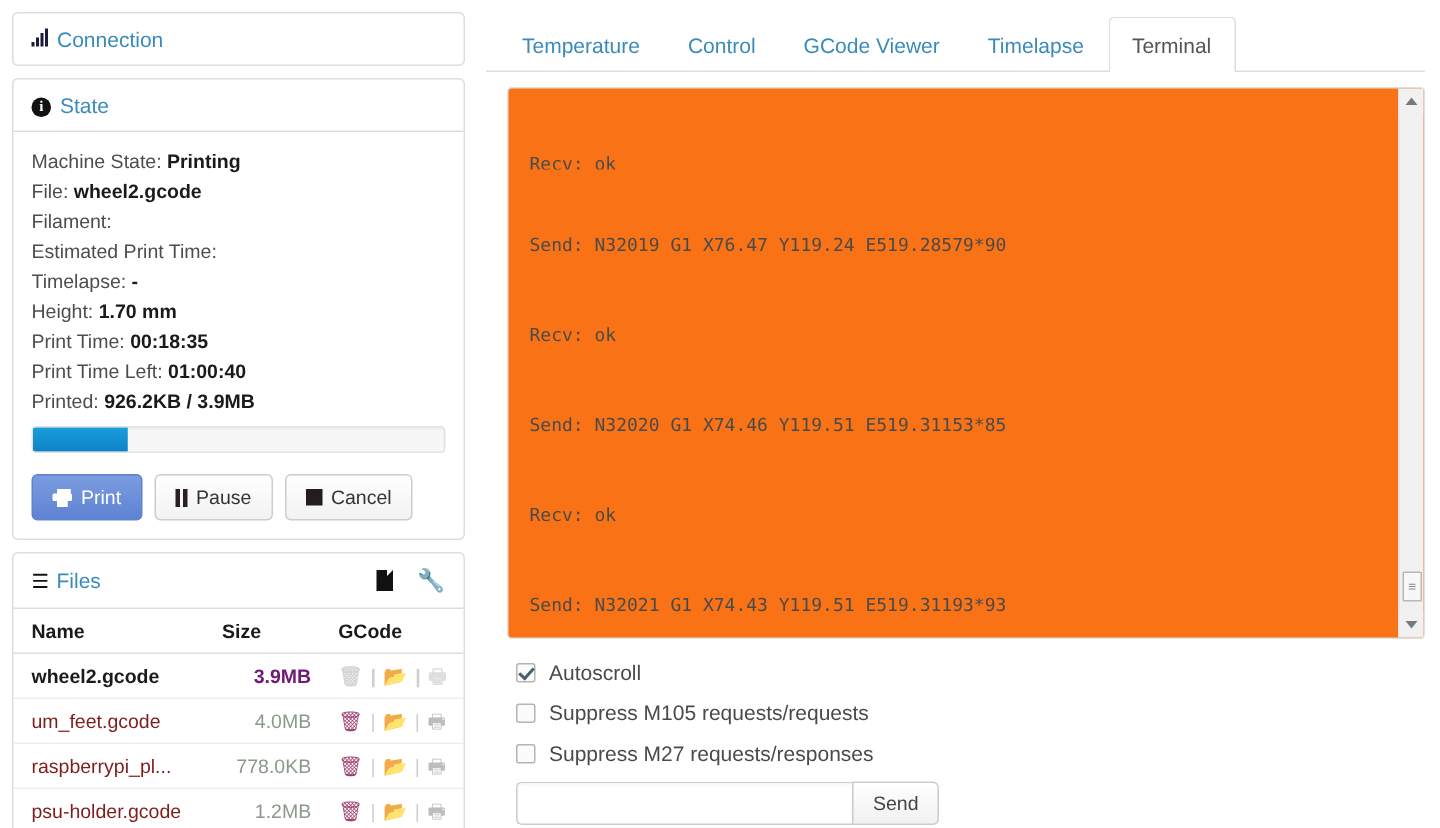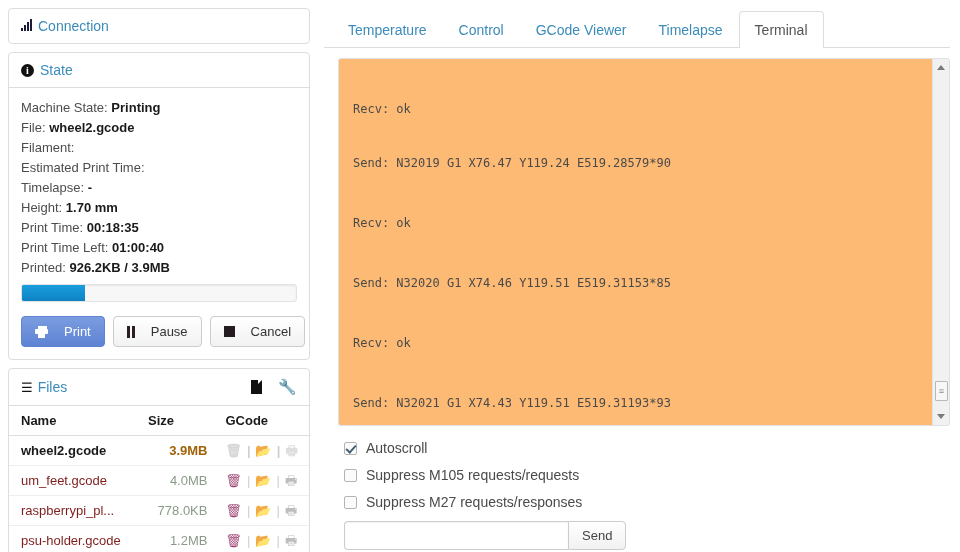--- a/index.html
+++ b/index.html
@@ -90,21 +90,21 @@
     box-shadow: inset 0 1px 2px rgba(0,0,0,.07);
   }
   .progress-bar {
     height: 100%;
     background: #0e90d2;
     background-image: linear-gradient(to bottom, #1a9ede, #0e82c4);
   }
 
   .btn-row { margin-top: 14px; display: flex; gap: 8px; }
   .btn {
-    display: inline-flex; align-items: center; gap: 16px;
+    display: inline-flex; align-items: center; gap: 6px;
     padding: 6px 13px;
     font-size: 13px;
     border: 1px solid #cccccc;
     border-radius: 4px;
     background: #ffffff;
     background-image: linear-gradient(to bottom, #ffffff, #f2f2f2);
     color: #333333;
     cursor: pointer;
     line-height: 17px;
   }
@@ -148,21 +148,21 @@
   .files-table td {
     padding: 7px 0 7px 12px;
     border-bottom: 1px solid #eeeeee;
     font-size: 13px;
     white-space: nowrap;
     overflow: hidden;
   }
   .files-table td.c-size { text-align: right; padding-right: 8px; color: #8a9a88; }
   .files-table td.c-act { padding-left: 10px; }
   .files-table tr.active td { color: #1a1a1a; font-weight: bold; }
-  .files-table tr.active td.c-size { color: #a16207; }
+  .files-table tr.active td.c-size { color: #701a75; }
   .fname { color: #7f1d1d; }
   .actions { display: inline-flex; align-items: center; gap: 5px; color:#cccccc; }
   .sep { color: #cfcfcf; }
   .act-ico { display:inline-block; cursor: pointer; line-height: 1; font-size: 13px; }
   .trash { color: #9b3f6e; }
   .trash.dim { color: #d6d6d6; }
   .folder { color: #9aa79a; }
   .folder.dim { color: #d9ddd9; }
   .printer-ico { color: #bdbdbd; }
   .printer-ico.dim { color: #dedede; }
@@ -203,21 +203,21 @@
   .tab-body {
     flex: 1 1 auto;
     padding: 10px 0 0 14px;
     display: flex;
     flex-direction: column;
     min-height: 0;
   }
   .term-wrap {
     position: relative;
     height: 368px;
-    background: #fdba74;
+    background: #f97316;
     border: 1px solid #e0e0e0;
     border-radius: 3px;
     overflow: hidden;
   }
   .term-log {
     position: absolute;
     inset: 0 18px 0 0;
     padding: 4px 0 6px 14px;
     font-family: "DejaVu Sans Mono", "Liberation Mono", monospace;
     font-size: 12px;

